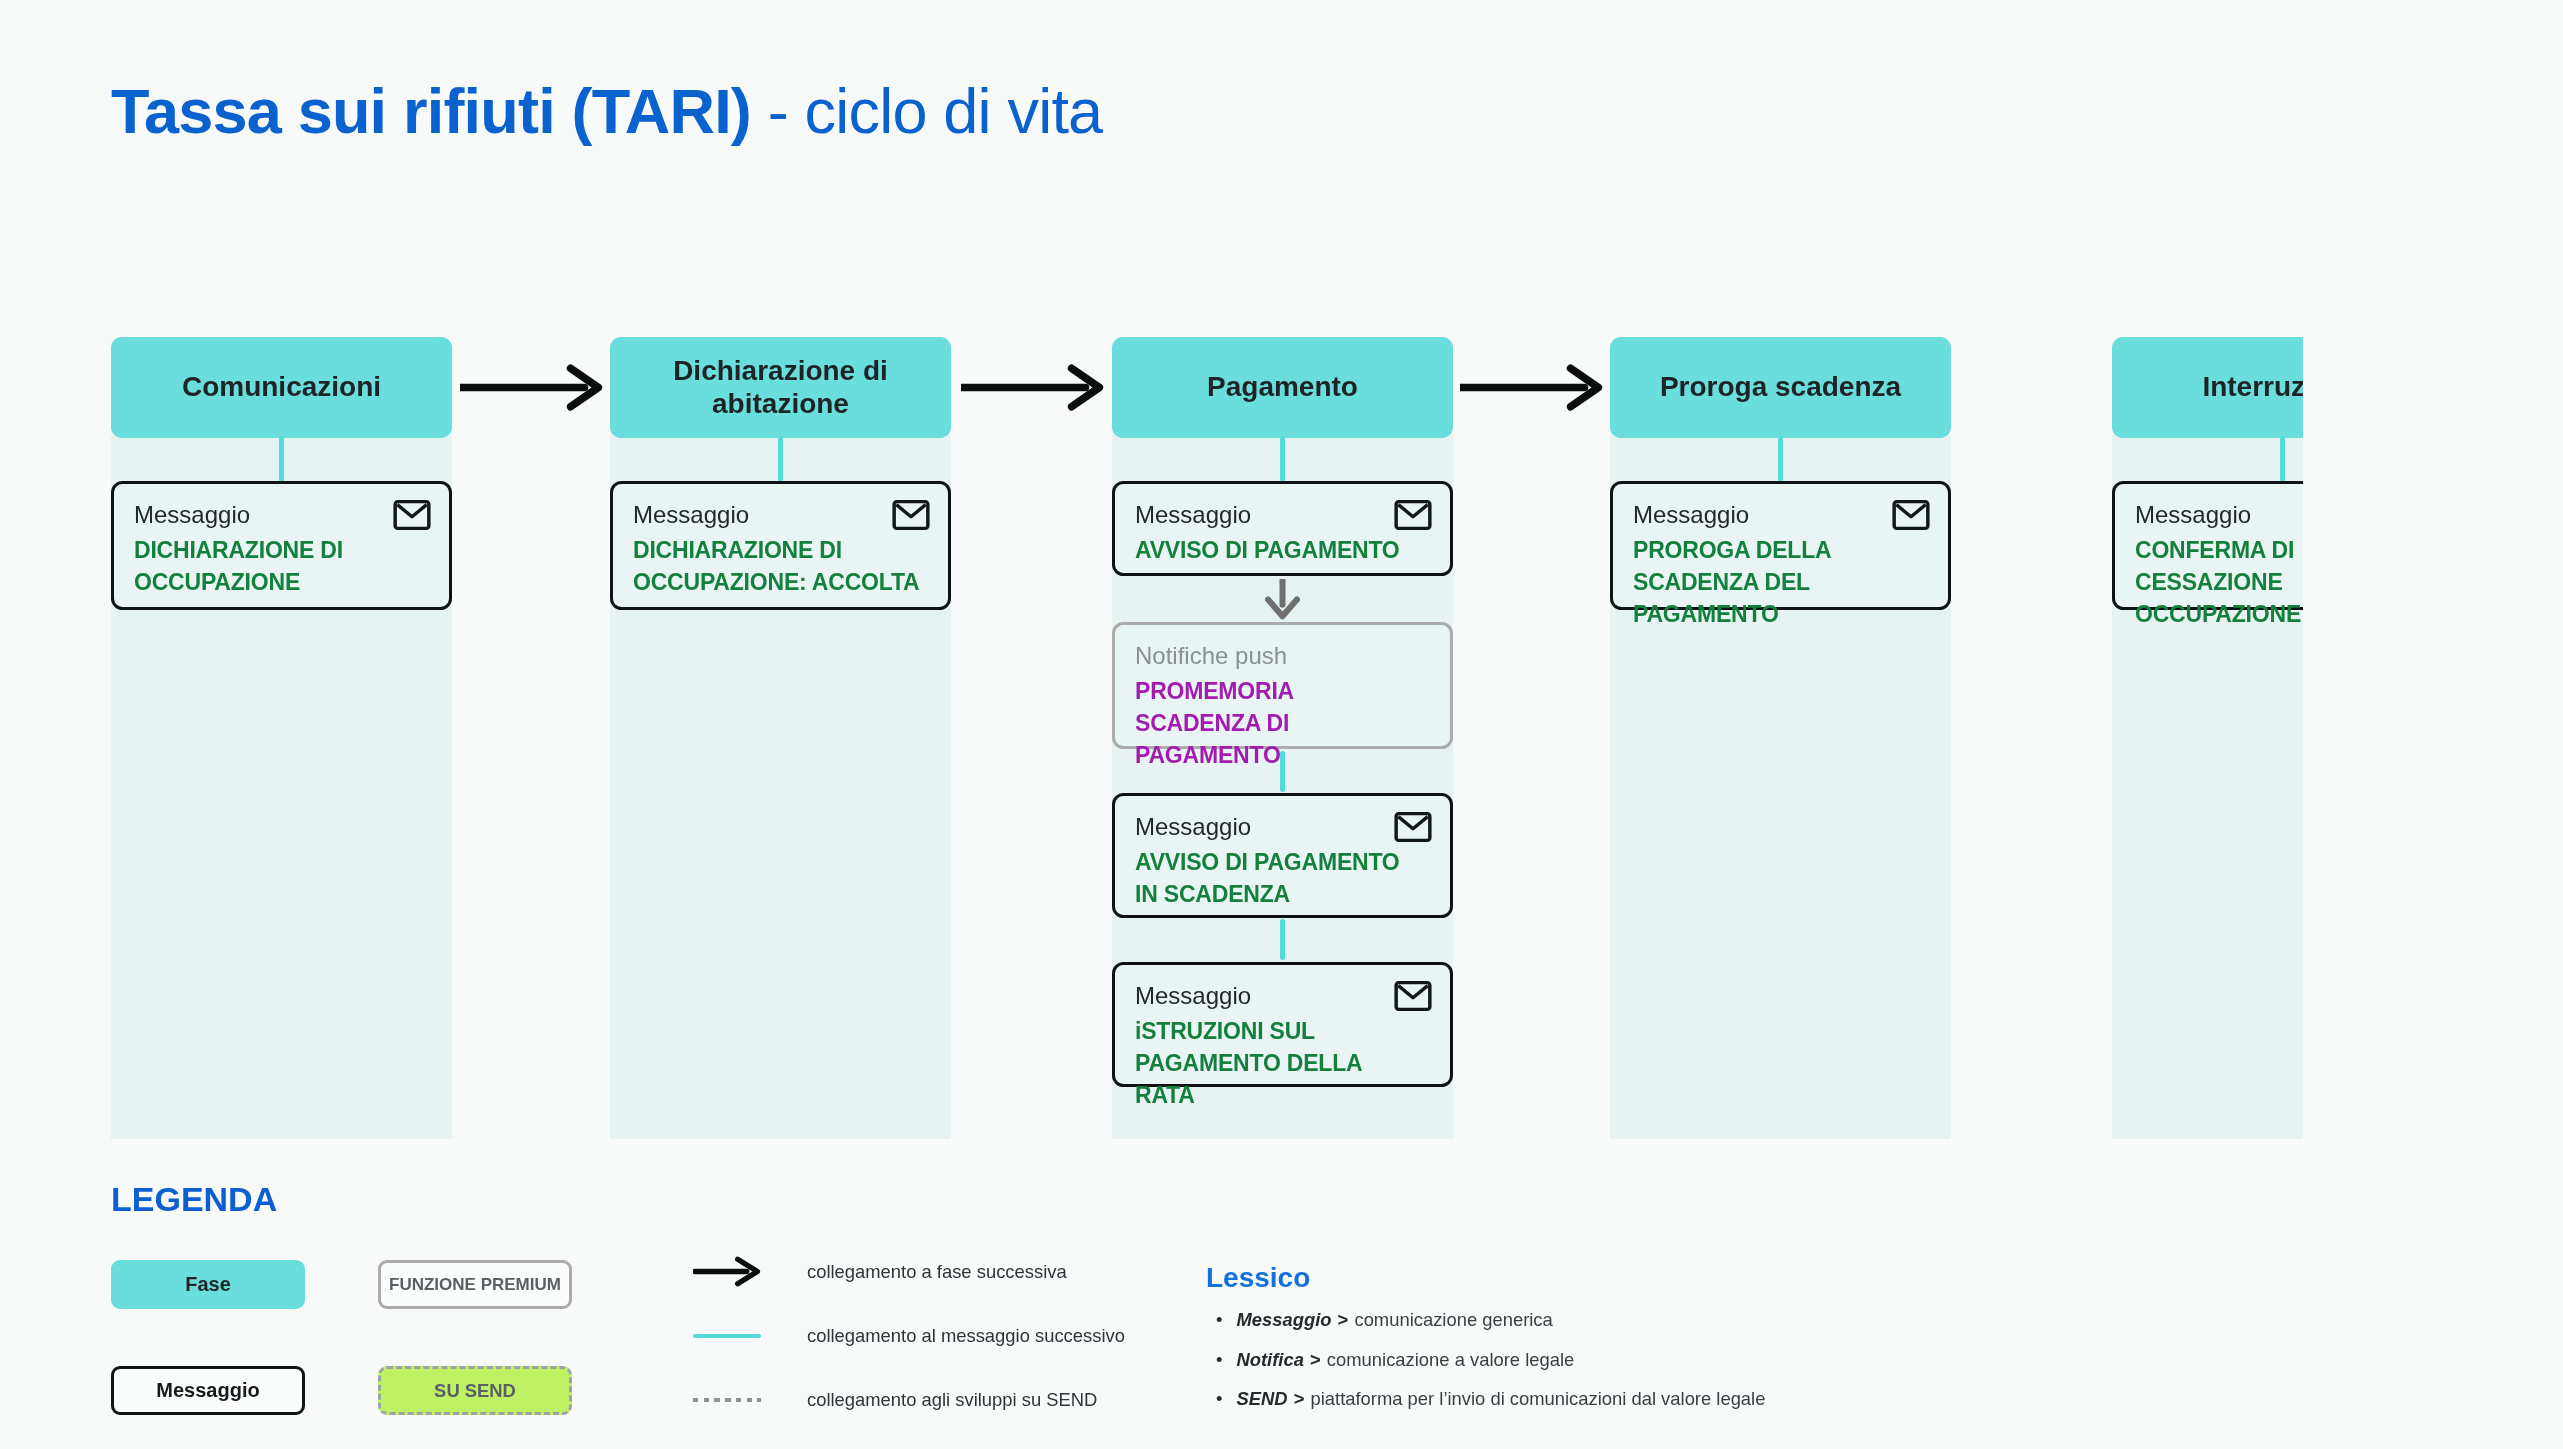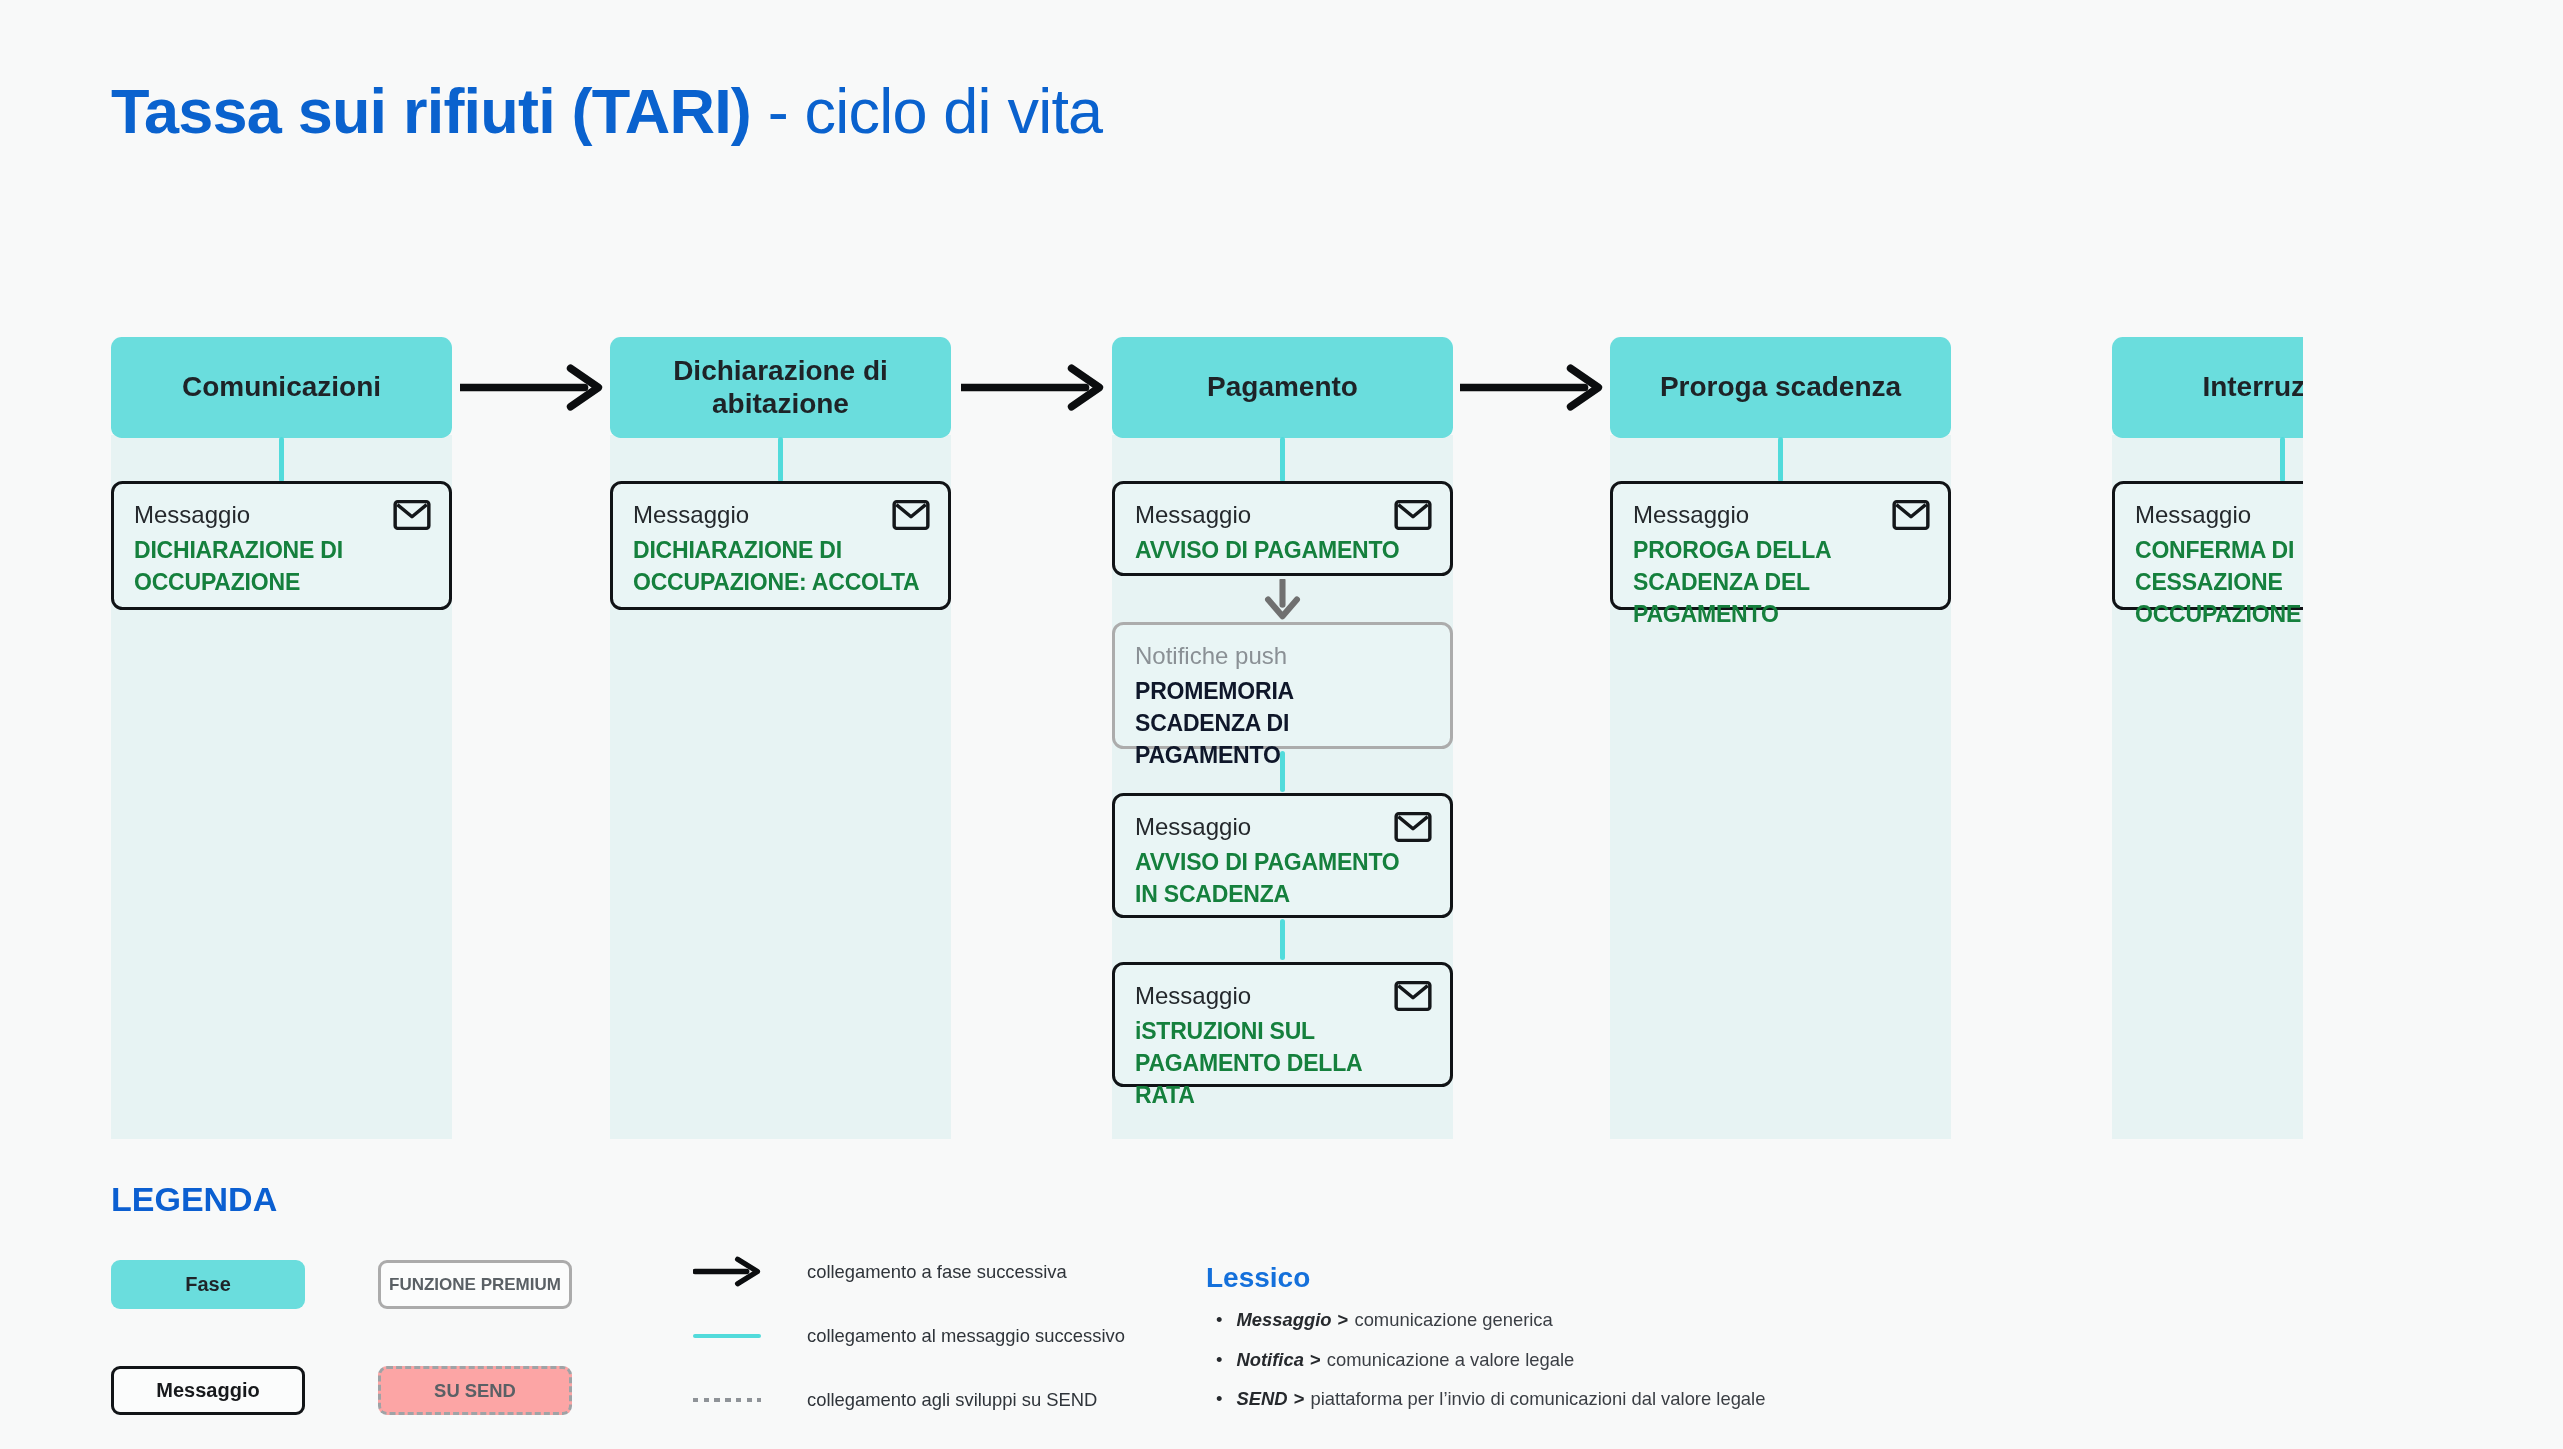--- a/index.html
+++ b/index.html
@@ -18,33 +18,33 @@
   .phase { position:absolute; left:0; top:0; width:341px; height:101px; background:#6ADDDD; border-radius:10.7px;
            display:flex; align-items:center; justify-content:center; text-align:center;
            font-size:28px; font-weight:700; color:#1E2327; line-height:1.15; padding:0 18.4px; }
   .stub { position:absolute; left:168px; width:5.4px; background:#52DBDB; border-radius:3.1px; }
 
   .card { position:absolute; left:0; width:341px; background:#E9F5F5; border:3.8px solid #101316; border-radius:11.5px; padding:17px 20px; }
   .card.gray { border-color:#ACACAC; }
   .card-label { font-size:24px; color:#24282C; }
   .card.gray .card-label { color:#8A9095; }
   .card-title { margin-top:6.1px; font-size:23px; font-weight:700; color:#15803d; line-height:1.38; letter-spacing:-0.2px; padding-right:7.7px; }
-  .card.gray .card-title { color:#0f172a; }
+  .card.gray .card-title { color:#a21caf; }
   .env { position:absolute; right:18.4px; top:15.3px; }
 
   .phase-arrow { position:absolute; top:359px; }
   .down-arrow { position:absolute; }
 
   
   .legend-heading { position:absolute; left:111px; top:1180px; font-size:34px; font-weight:700; color:#0B5FD1; }
   .lg-box { position:absolute; display:flex; align-items:center; justify-content:center; border-radius:9px; font-weight:700; }
   .lg-fase { left:111px; top:1260px; width:194px; height:49px; background:#6ADDDD; font-size:20px; color:#1F2428; }
   .lg-premium { left:378px; top:1260px; width:194px; height:49px; background:#FBFCFC; border:3.1px solid #ABABAB; font-size:17px; color:#5A6065; }
   .lg-msg { left:111px; top:1366px; width:194px; height:49px; background:#FBFCFC; border:3.8px solid #111417; font-size:20px; color:#17191C; }
-  .lg-send { left:378px; top:1366px; width:194px; height:49px; background:#fca5a5; border:3.1px dashed #9FA3A6; font-size:18.4px; color:#5A6065; }
+  .lg-send { left:378px; top:1366px; width:194px; height:49px; background:#bef264; border:3.1px dashed #9FA3A6; font-size:18.4px; color:#5A6065; }
 
   .lg-row { position:absolute; left:693px; display:flex; align-items:center; }
   .lg-row .sample { width:77px; display:flex; align-items:center; justify-content:flex-start; }
   .lg-row .lbl { margin-left:37px; font-size:18.4px; color:#2F343A; }
   .teal-bar { width:68px; height:4.6px; background:#52DBDB; border-radius:2.3px; }
   .dotted-bar { width:68px; height:3.1px; background:repeating-linear-gradient(90deg,#8F9398 0 5.4px,transparent 5.4px 10.7px); }
 
   
   .lex-heading { position:absolute; left:1206px; top:1262px; font-size:28px; font-weight:700; color:#1470DB; }
   .lex-item { position:absolute; left:1216px; font-size:18.4px; color:#3A3E44; white-space:nowrap; }

